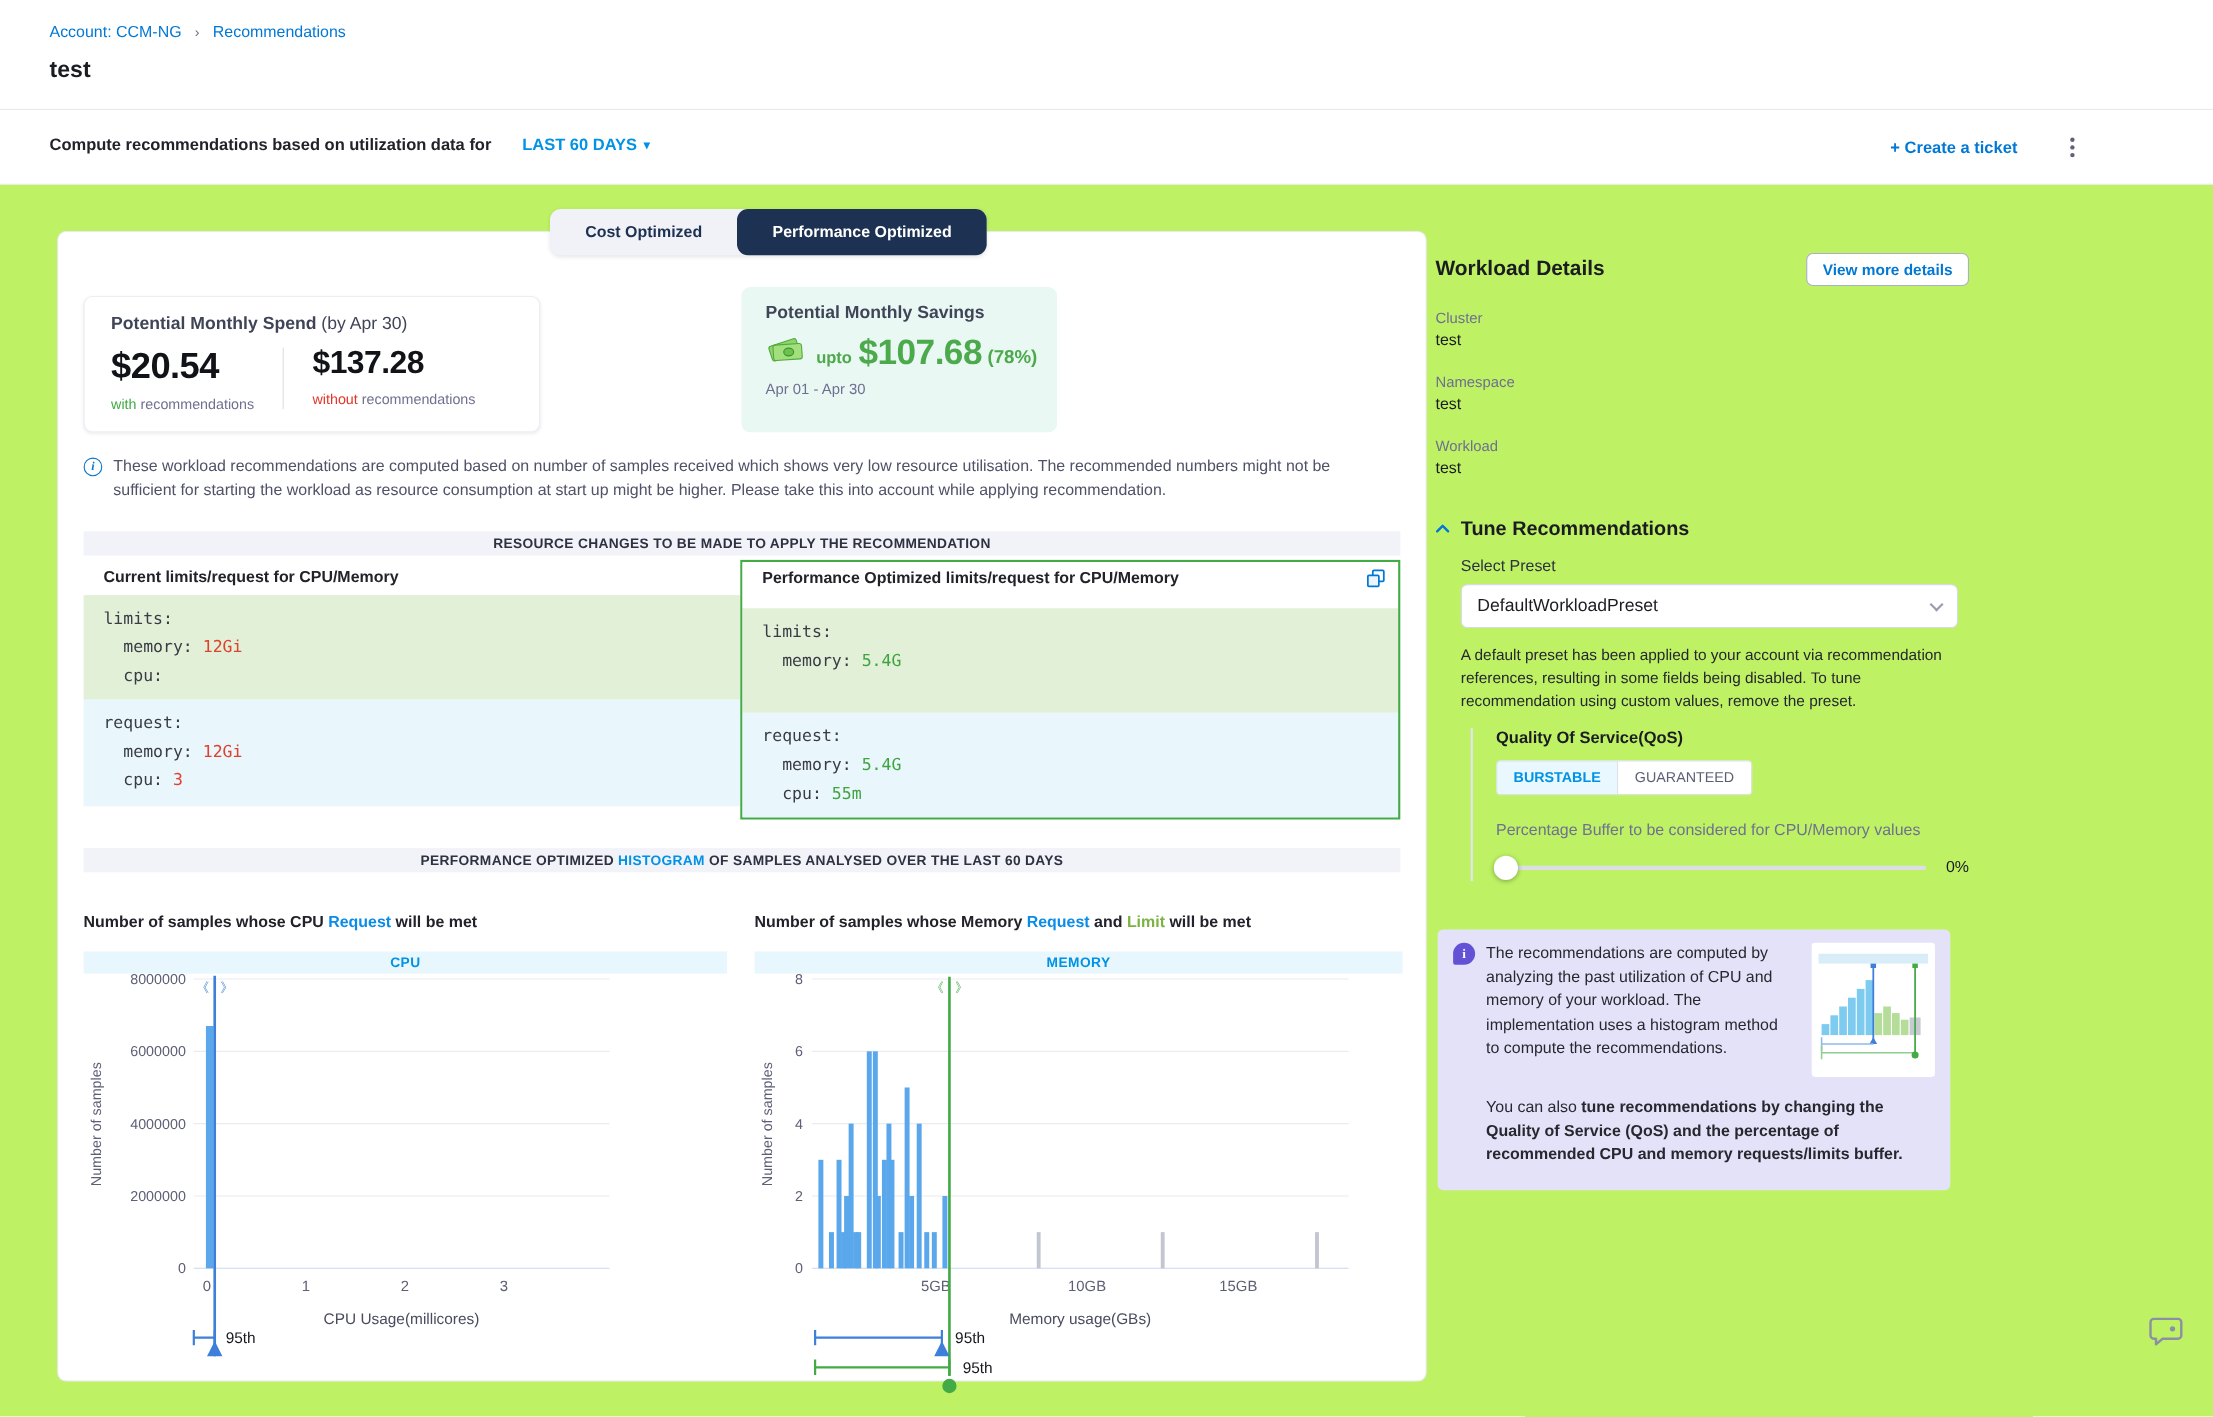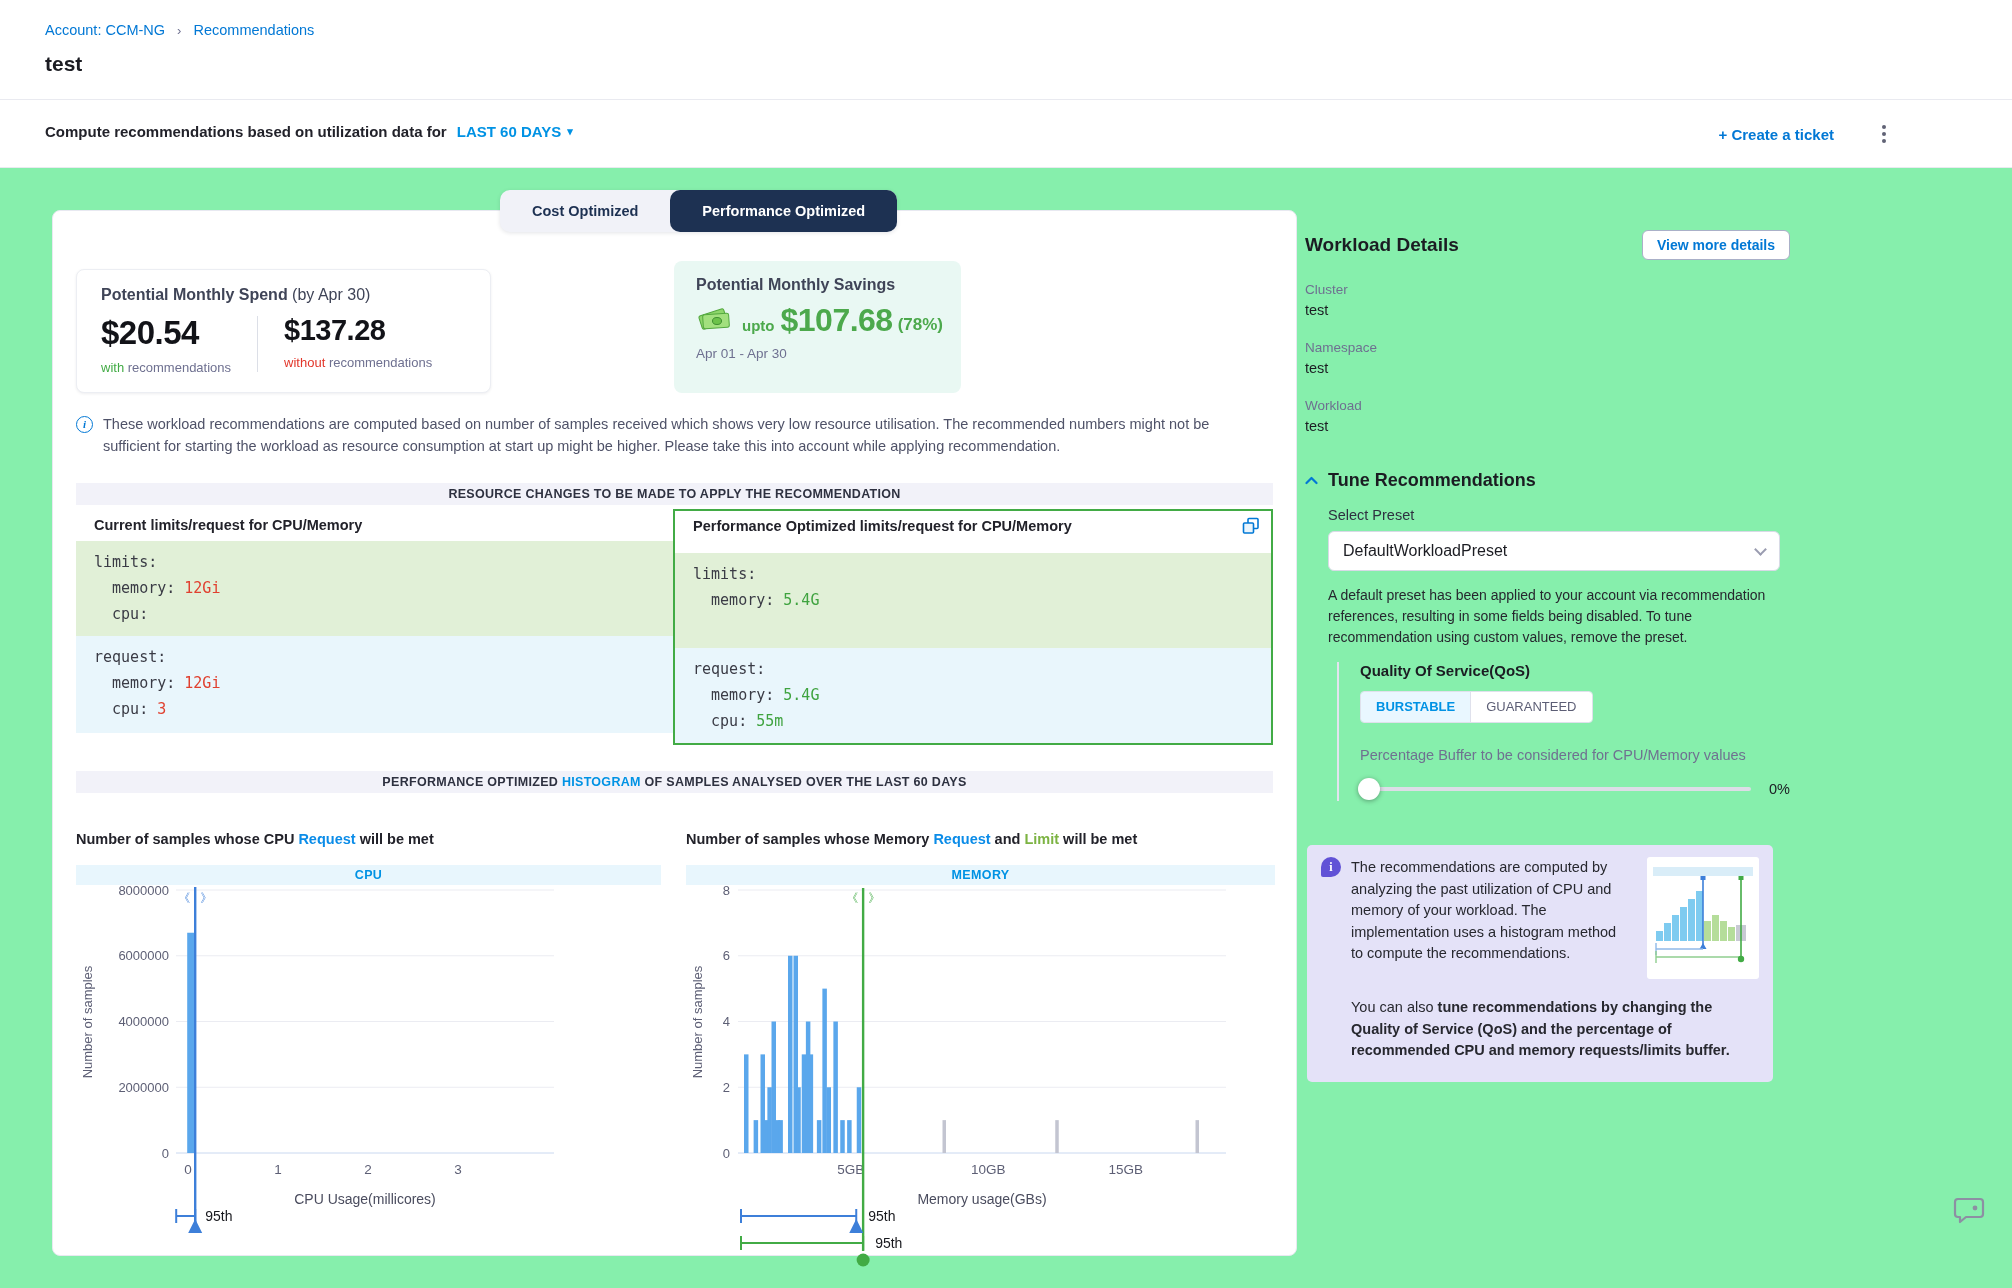--- a/index.html
+++ b/index.html
@@ -10,29 +10,29 @@
   .topbar { position:absolute; left:0; top:0; width:2012px; height:100px; background:#fff; border-bottom:1px solid #e9eaf0; }
   .breadcrumb { position:absolute; left:45px; top:22px; font-size:14.5px; }
   .breadcrumb a { color:#0278d5; text-decoration:none; cursor:pointer; }
   .bc-sep { color:#6e7090; margin:0 8px; font-size:13px; }
   .page-title { position:absolute; left:45px; top:52px; font-size:21px; font-weight:bold; color:#1b1c22; }
 
   
   .toolbar { position:absolute; left:0; top:101px; width:2012px; height:67px; background:#fff; border-bottom:1px solid #e9eaf0; }
   .toolbar-left { position:absolute; left:45px; top:22px; display:flex; align-items:center; }
   .toolbar-label { font-size:15px; font-weight:bold; color:#22222a; }
-  .range-select { margin-left:10px; border:none; background:none; font-family:inherit; font-size:15px; font-weight:bold; color:#0092e4; cursor:pointer; display:flex; align-items:center; gap:6px; }
+  .range-select { margin-left:28px; border:none; background:none; font-family:inherit; font-size:15px; font-weight:bold; color:#0092e4; cursor:pointer; display:flex; align-items:center; gap:6px; }
   .caret-down { font-size:11px; color:#0092e4; }
   .toolbar-right { position:absolute; right:120px; top:18px; display:flex; align-items:center; gap:42px; }
   .create-ticket { border:none; background:none; font-family:inherit; font-size:15px; font-weight:bold; color:#0278d5; cursor:pointer; }
   .kebab { border:none; background:none; cursor:pointer; display:flex; flex-direction:column; gap:3px; padding:6px; }
   .kebab span { width:4px; height:4px; border-radius:50%; background:#606275; }
 
   
-  .content { position:absolute; left:0; top:168px; width:2012px; height:1120px; background:#86efac; }
+  .content { position:absolute; left:0; top:168px; width:2012px; height:1120px; background:#bef264; }
 
   .tabs { position:absolute; left:500px; top:22px; z-index:5; display:flex; background:#f1f2f8; border-radius:10px; box-shadow:0 1px 4px rgba(25,30,60,.12); }
   .tab { height:42px; padding:0 32px; border:none; background:transparent; font-family:inherit; font-size:14.5px; font-weight:bold; color:#1d3152; cursor:pointer; border-radius:10px; }
   .tab.active { background:#1d3152; color:#fff; }
 
   .main-card { position:absolute; left:52px; top:42px; width:1245px; height:1046px; background:#fff; border:1px solid #e8e9f1; border-radius:8px; padding:0 23px; }
 
   .cards-row { padding-top:58px; display:flex; align-items:flex-end; }
   .spend-card { width:415px; height:124px; background:#fff; border:1px solid #eceef3; border-radius:8px; box-shadow:0 1px 3px rgba(20,20,40,.07); padding:16px 24px; }
   .card-title { font-size:16px; font-weight:bold; color:#3f4457; }

